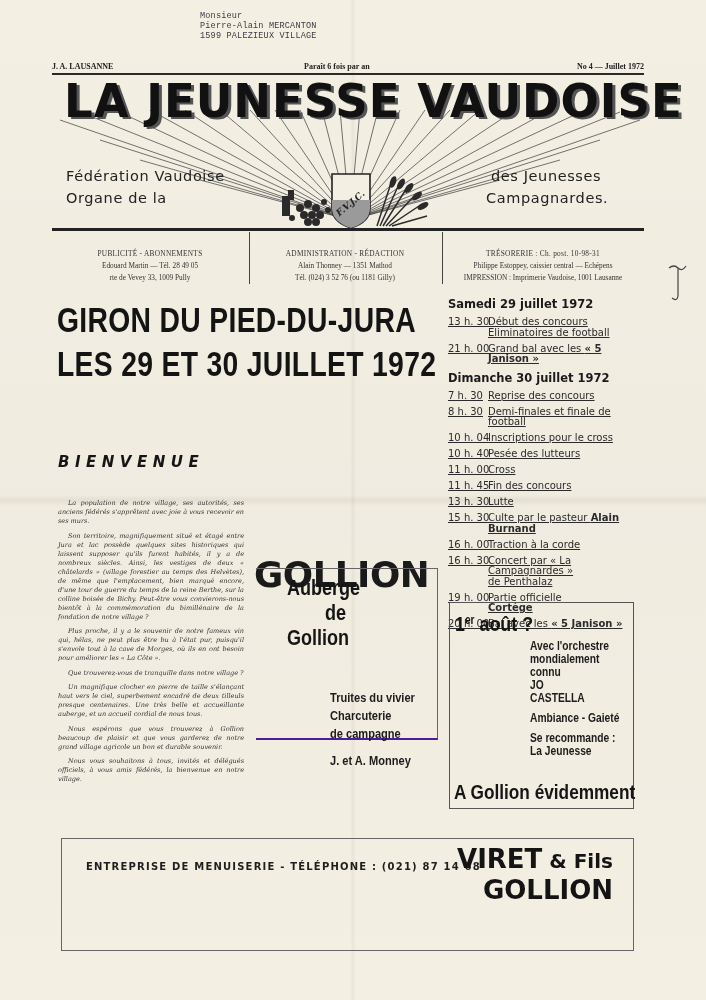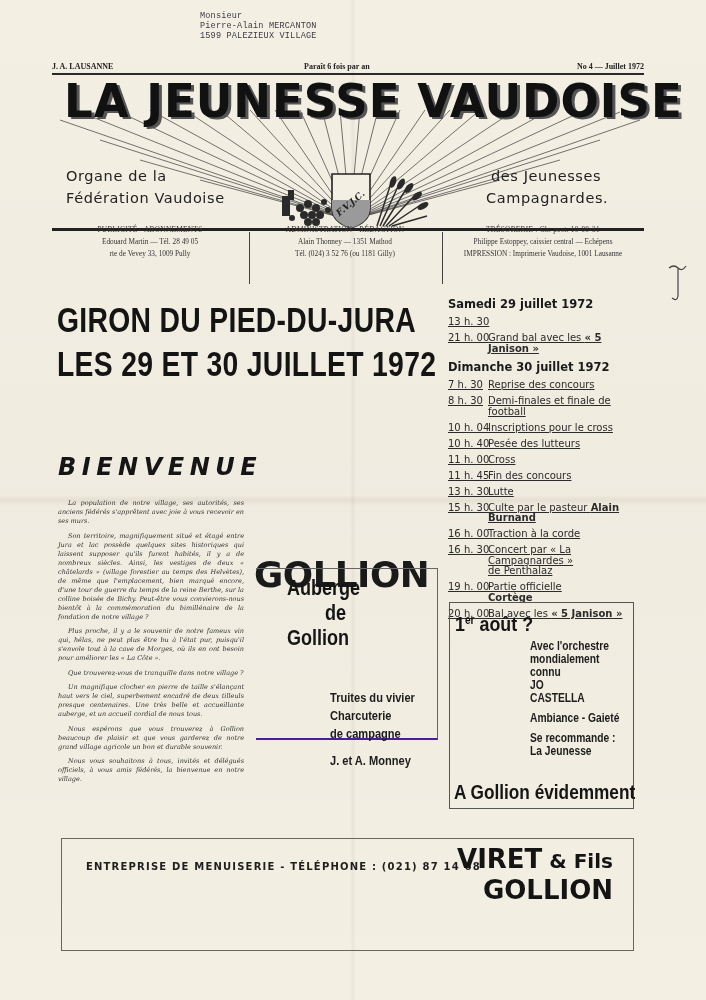--- a/index.html
+++ b/index.html
@@ -33,21 +33,21 @@
   .rays { left: 60px; top: 110px; width: 580px; height: 120px; }
   .tagline-l, .tagline-r { font-family: "DejaVu Sans", sans-serif; font-size: 14.5px; line-height: 22px; color: #222; letter-spacing: 0.6px; }
   .tagline-l { left: 66px; top: 165px; }
   .tagline-r { left: 486px; top: 165px; }
   .tagline-r div:first-child { padding-left: 5px; }
 
   .crest { left: 262px; top: 160px; width: 178px; height: 70px; }
   .rule-mid { left: 52px; top: 228px; width: 592px; height: 3px; background: #222; }
 
   
-  .infobox { top: 224px; height: 50px; font-size: 7.3px; line-height: 12px; text-align: center; color: #333; }
+  .infobox { top: 248px; height: 50px; font-size: 7.3px; line-height: 12px; text-align: center; color: #333; }
   .infobox .hd { letter-spacing: 0.3px; }
   .ib1 { left: 52px; width: 196px; }
   .ib2 { left: 250px; width: 190px; }
   .ib3 { left: 443px; width: 200px; }
   .vdiv { top: 232px; width: 1px; height: 52px; background: #444; }
 
   .squiggle { left: 666px; top: 262px; width: 22px; height: 42px; }
 
   
   .headline { left: 57px; top: 298px; width: 384px; font-family: "Liberation Sans", sans-serif; font-weight: bold; font-size: 34.5px; line-height: 44px; color: #141414; letter-spacing: 0.4px; transform: scaleX(0.82); transform-origin: left top; width: 470px; }
@@ -55,21 +55,21 @@
   
   .sched { left: 448px; top: 297px; width: 190px; font-family: "DejaVu Sans", sans-serif; color: #2b2b2b; }
   .sched .day { font-weight: bold; font-size: 11.5px; line-height: 14px; margin-bottom: 6px; color: #1a1a1a; }
   .sched .day.second { margin-top: 6px; }
   .sched .row { display: flex; font-size: 10px; line-height: 10.5px; margin-bottom: 5.5px; text-decoration: underline; }
   .sched .time { width: 40px; flex: none; white-space: nowrap; }
   .sched .evt { flex: 1; }
   .sched b { font-weight: bold; }
 
   
-  .bienvenue { left: 58px; top: 453px; font-family: "DejaVu Sans", sans-serif; font-weight: bold; font-style: italic; font-size: 24px; letter-spacing: 5.5px; color: #151515; }
+  .bienvenue { left: 58px; top: 453px; font-family: "DejaVu Sans", sans-serif; font-weight: bold; font-style: italic; font-size: 15px; letter-spacing: 5.5px; color: #151515; }
 
   .article { left: 58px; top: 499px; width: 186px; font-family: "DejaVu Serif", serif; font-style: italic; font-size: 6.5px; line-height: 9px; color: #333; text-align: justify; }
   .article p { text-indent: 10px; margin-bottom: 5.5px; }
 
   
   .gollion-big { left: 254px; top: 553px; width: 186px; font-family: "DejaVu Sans", sans-serif; font-weight: bold; font-size: 35px; line-height: 44px; color: #1a1a1a; letter-spacing: -0.5px; transform: scaleX(1.02); transform-origin: left; }
   .auberge { left: 256px; top: 568px; width: 182px; height: 172px; border-right: 1px solid #666; border-left: none; border-bottom: 2px solid #4c1d95; border-top: 1px solid #666;}
   .auberge-title { position: absolute; left: 18px; top: 6px; width: 72px; text-align: right; font-family: "Liberation Sans", sans-serif; font-weight: bold; font-size: 22px; line-height: 25px; color: #151515; transform: scaleX(0.82); transform-origin: right top; }
   .auberge-menu { position: absolute; left: 74px; top: 120px; font-family: "Liberation Sans", sans-serif; font-weight: bold; font-size: 13.5px; line-height: 18px; color: #1c1c1c; transform: scaleX(0.82); transform-origin: left top; white-space: nowrap; }
   .auberge-owner { position: absolute; left: 74px; top: 184px; font-family: "Liberation Sans", sans-serif; font-weight: bold; font-size: 13.5px; line-height: 16px; color: #1c1c1c; transform: scaleX(0.82); transform-origin: left top; white-space: nowrap; }
@@ -137,22 +137,22 @@
     <line x1="290" y1="110" x2="140" y2="70"></line>
     <line x1="290" y1="110" x2="440" y2="70"></line>
   </g>
 </svg>
 
 <div class="abs masthead">
   <div class="masthead-title">LA JEUNESSE VAUDOISE</div>
 </div>
 
 <div class="abs tagline-l">
+  <div>Fédération Vaudoise</div>
   <div>Organe de la</div>
-  <div>Fédération Vaudoise</div>
 </div>
 <div class="abs tagline-r">
   <div>des Jeunesses</div>
   <div>Campagnardes.</div>
 </div>
 
 <svg class="abs crest" viewBox="0 0 178 70">
 
   <g fill="#2a2a2a">
     <circle cx="38" cy="48" r="4"></circle>
@@ -216,20 +216,24 @@
 
 <div class="abs headline">
   <div>GIRON DU PIED-DU-JURA</div>
   <div>LES 29 ET 30 JUILLET 1972</div>
 </div>
 
 <div class="abs sched">
   <div class="day">Samedi 29 juillet 1972</div>
   <div class="row">
     <span class="time">13 h. 30</span>
+    <span class="evt">
+      <span>Début des concours</span><br>
+      <span>Eliminatoires de football</span>
+    </span>
   </div>
   <div class="row">
     <span class="time">21 h. 00</span>
     <span class="evt"><span>Grand bal avec les </span><b>« 5 Janison »</b></span>
   </div>
 
   <div class="day second">Dimanche 30 juillet 1972</div>
   <div class="row">
       <span class="time">7 h. 30</span>
       <span class="evt">Reprise des concours</span>

